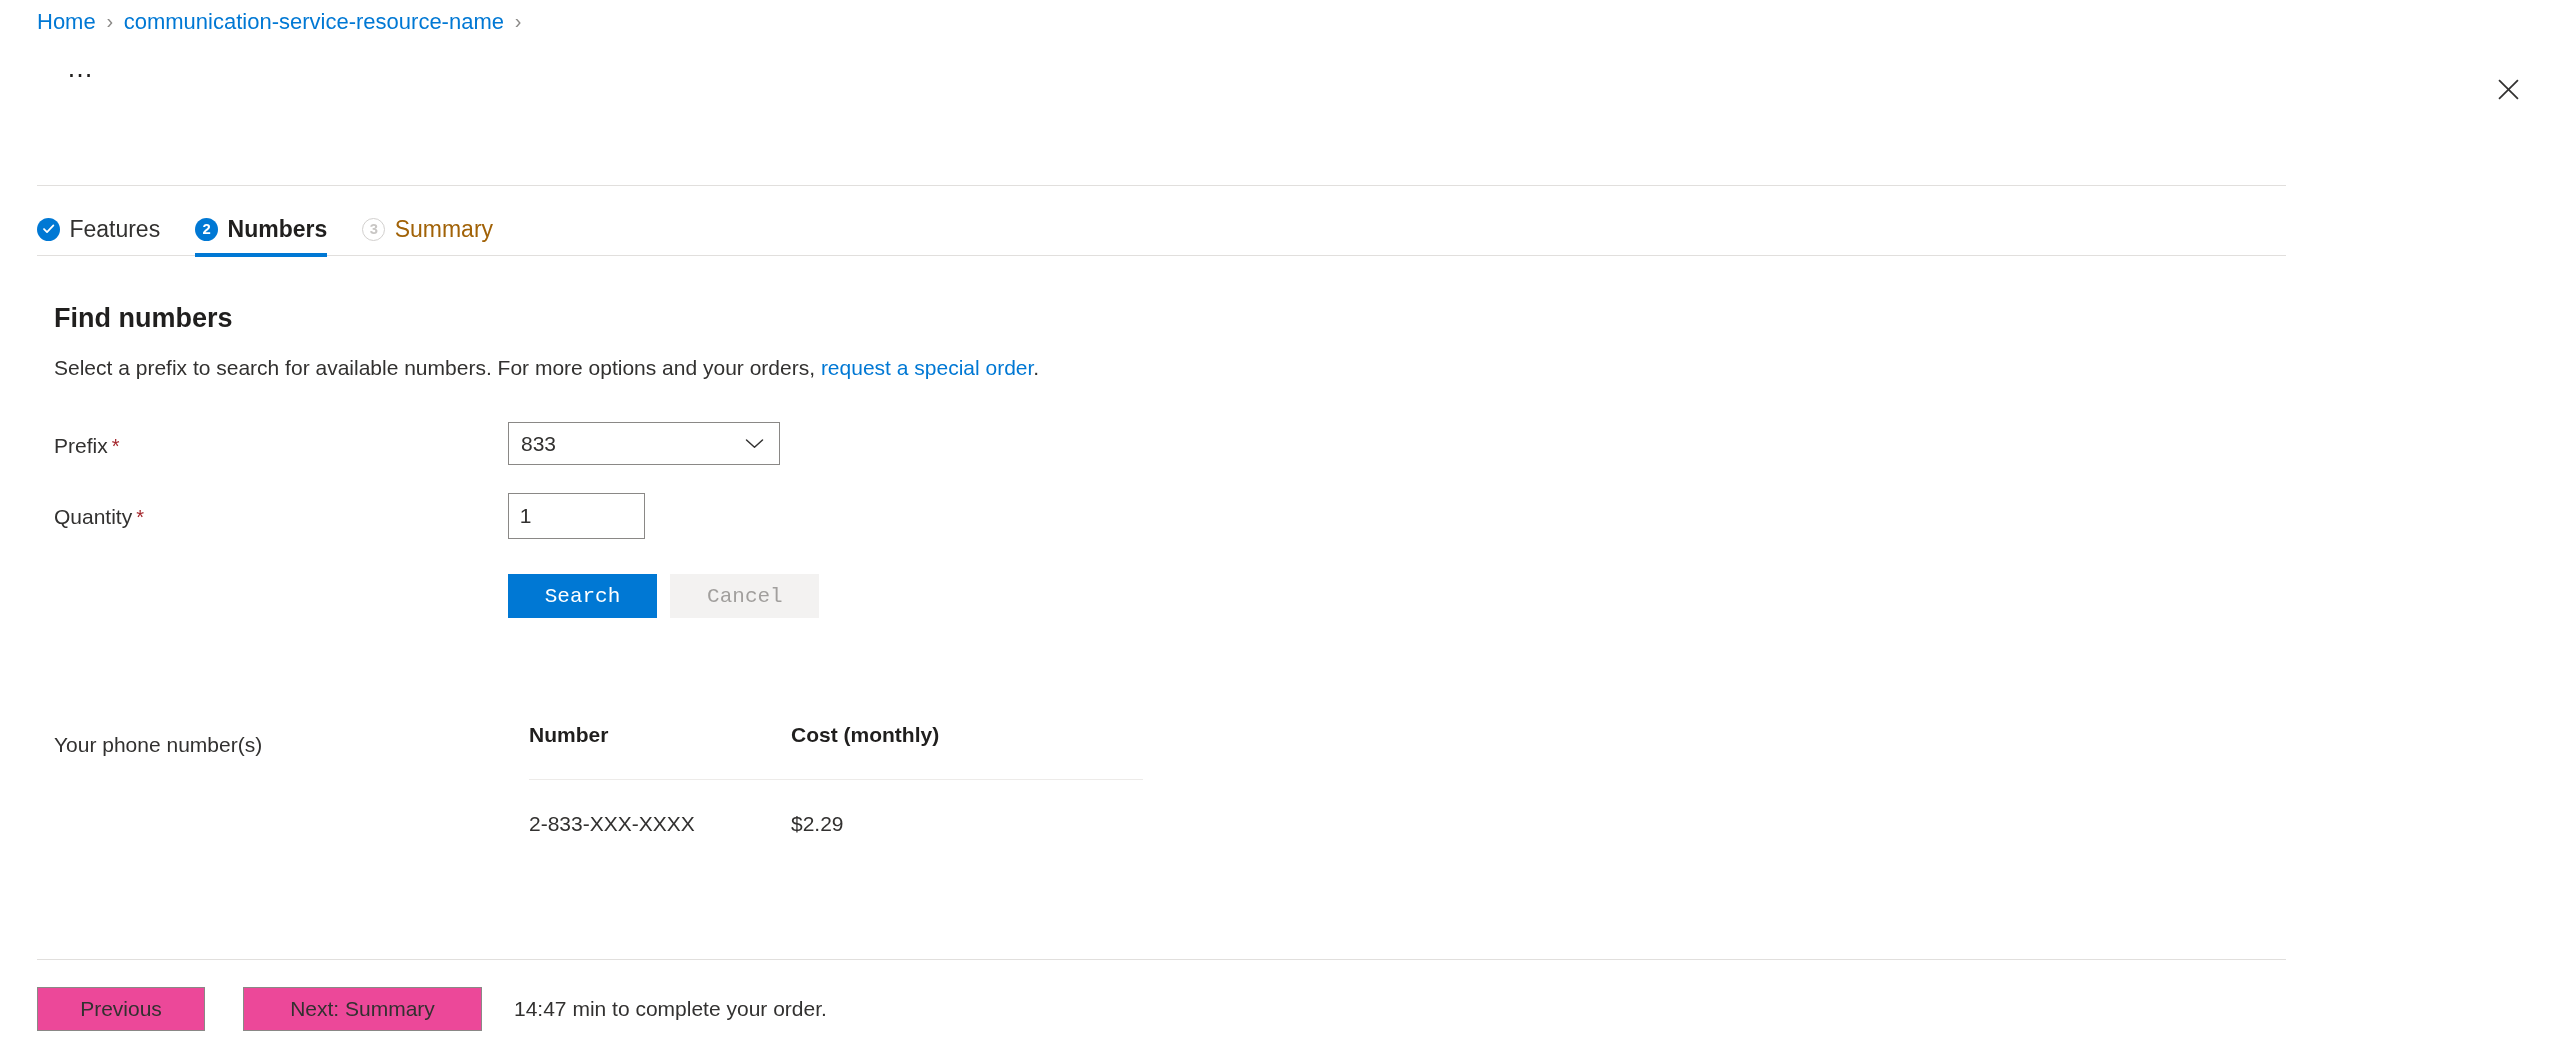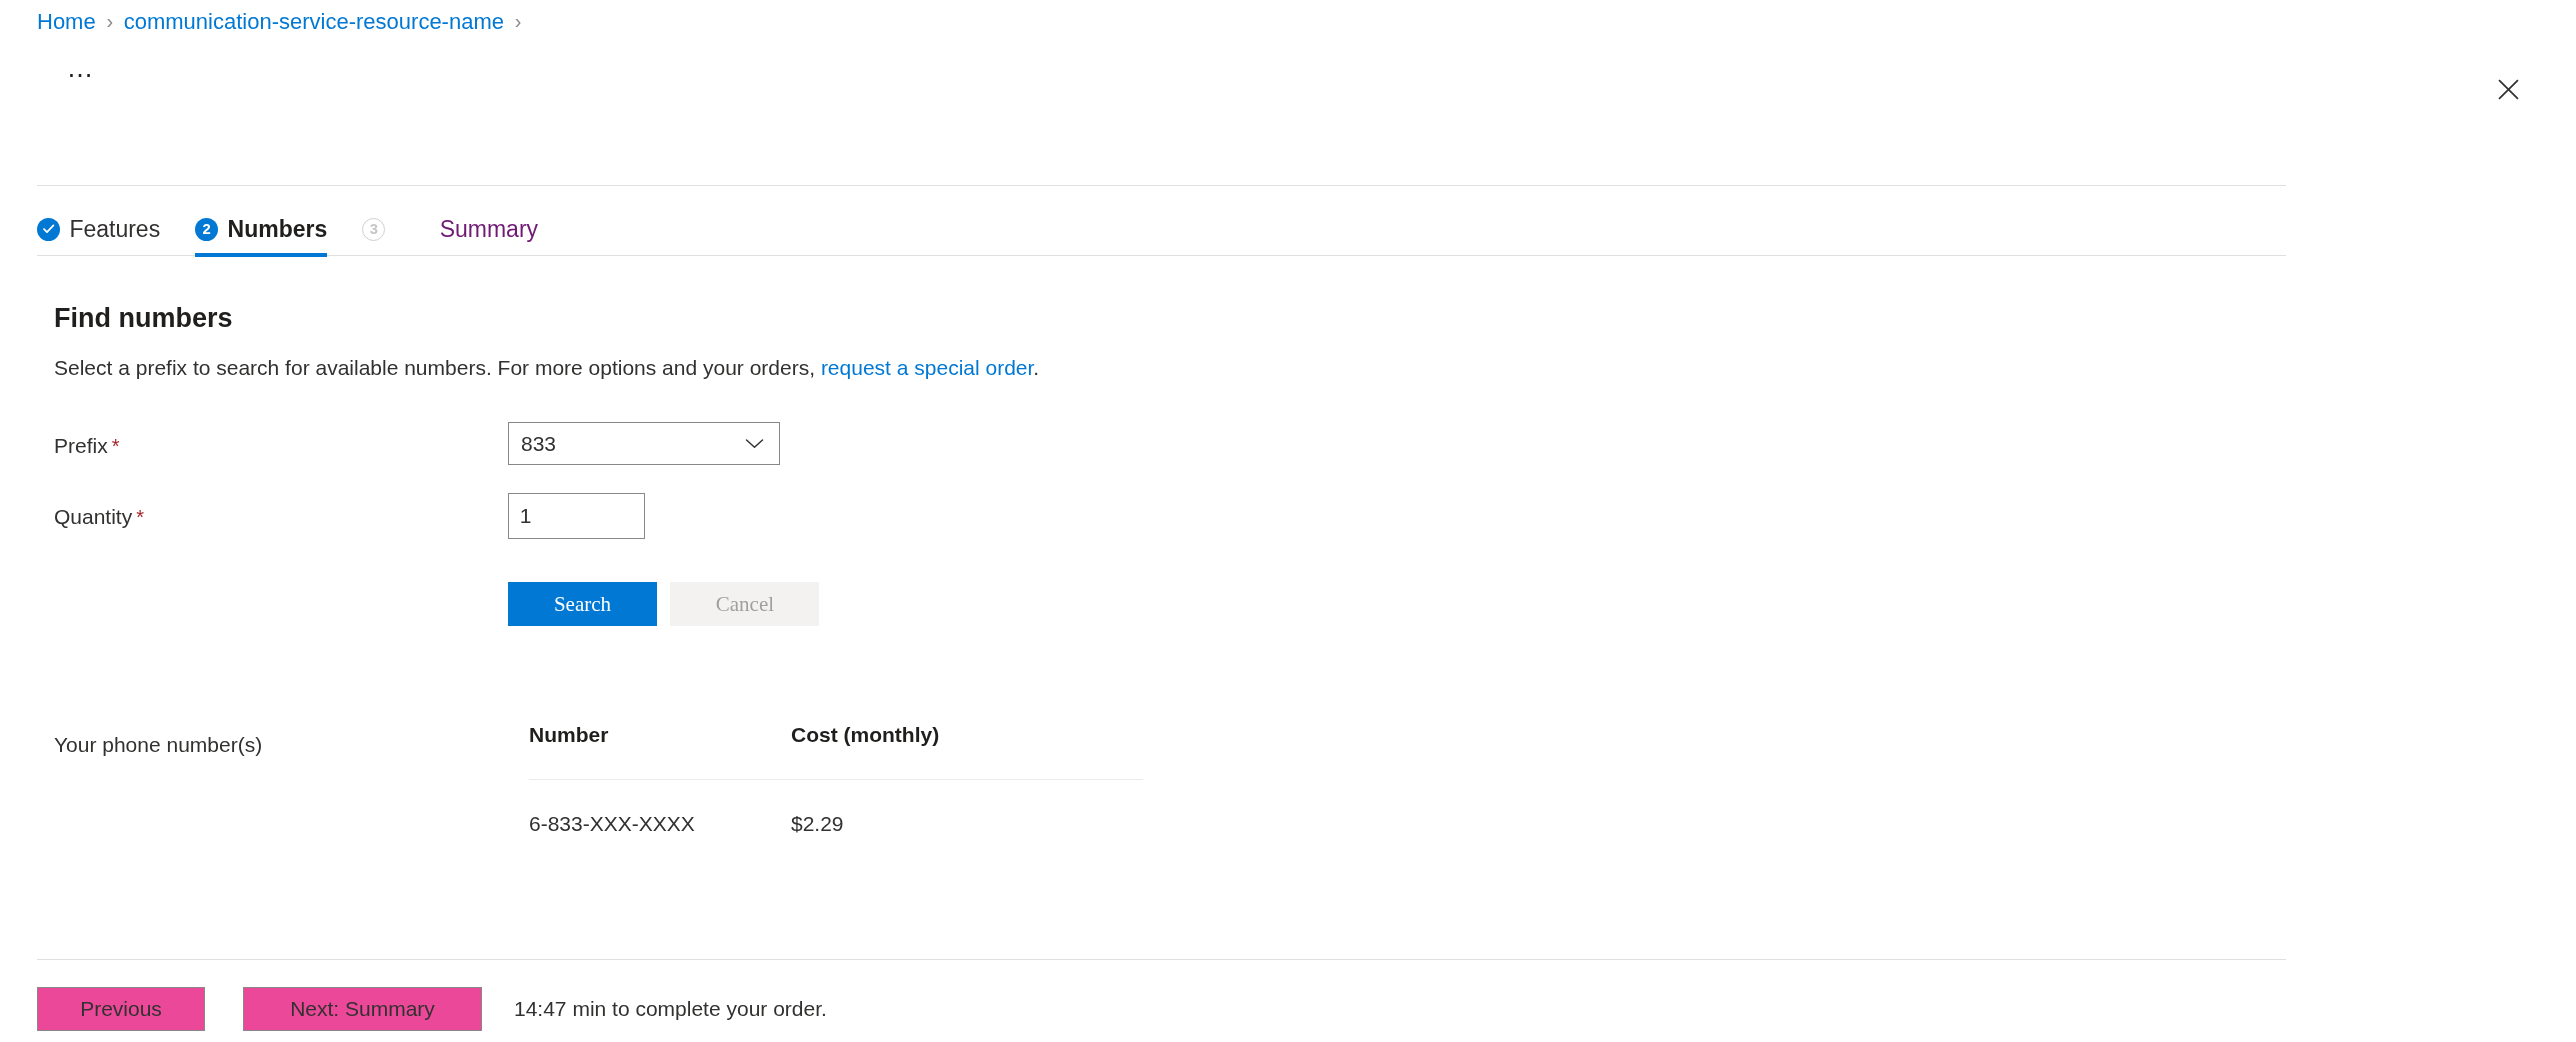--- a/index.html
+++ b/index.html
@@ -139,21 +139,21 @@
     color: #c8c6c4;
     border: 1.3px solid #d2d0ce;
   }
   .tab-label {
     font-size: 23px;
     line-height: 27px;
     color: #323130;
   }
   .tab.current .tab-label { font-weight: 600; color: #201f1e; }
   .tab.disabled { cursor: default; }
-  .tab.disabled .tab-label { color: #701a75; margin-left: 45px; }
+  .tab.disabled .tab-label { color: #a16207; }
   .tab-underline {
     position: absolute;
     left: 0;
     right: 0;
     bottom: 0;
     height: 4px;
     background: #0078d4;
   }
 
   
@@ -243,28 +243,27 @@
     position: absolute;
     left: 508px;
     top: 574px;
     display: flex;
     align-items: center;
   }
   .btn {
     height: 44px;
     min-width: 149px;
     border: none;
-    font-family: Liberation Serif, serif;
+    font-family: Liberation Mono, monospace;
     font-size: 21px;
     cursor: pointer;
     padding: 0 22px;
     display: inline-flex;
     align-items: center;
     justify-content: center;
-    margin-top: 8px;
   }
   .btn.primary {
     background: #0078d4;
     color: #ffffff;
   }
   .btn.disabled {
     background: #f3f2f1;
     color: #a19f9d;
     cursor: default;
     margin-left: 13.4px;
@@ -414,21 +413,21 @@
 <div class="results-label">Your phone number(s)</div>
 <table class="results-table">
   <thead>
     <tr>
       <th class="col-number">Number</th>
       <th>Cost (monthly)</th>
     </tr>
   </thead>
   <tbody>
     <tr>
-      <td>6-833-XXX-XXXX</td>
+      <td>2-833-XXX-XXXX</td>
       <td>$2.29</td>
     </tr>
   </tbody>
 </table>
 
 <div class="footer">
   <button class="btn-secondary">Previous</button>
   <button class="btn-secondary next">Next: Summary</button>
   <span class="footer-note">14:47 min to complete your order.</span>
 </div>

